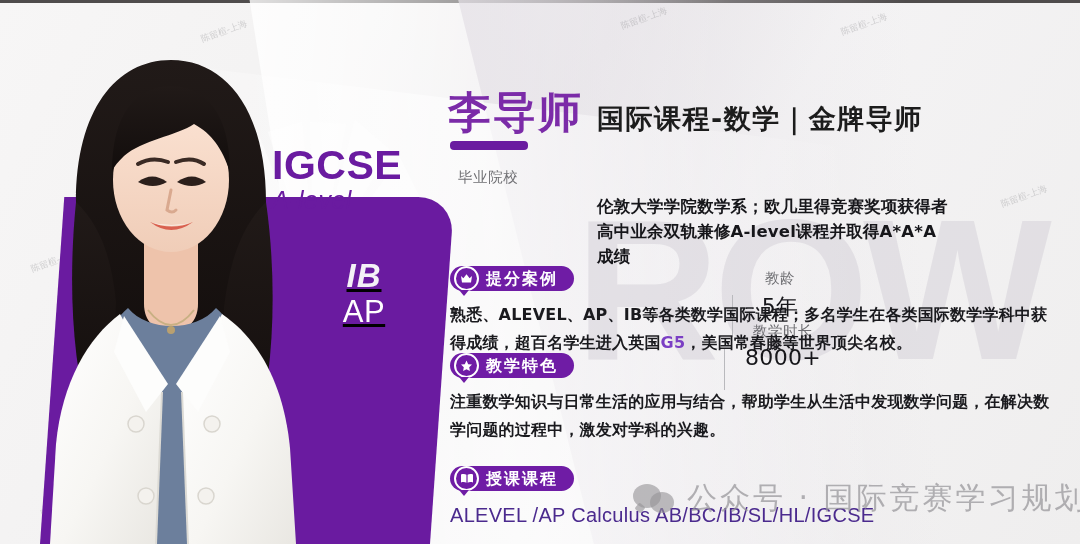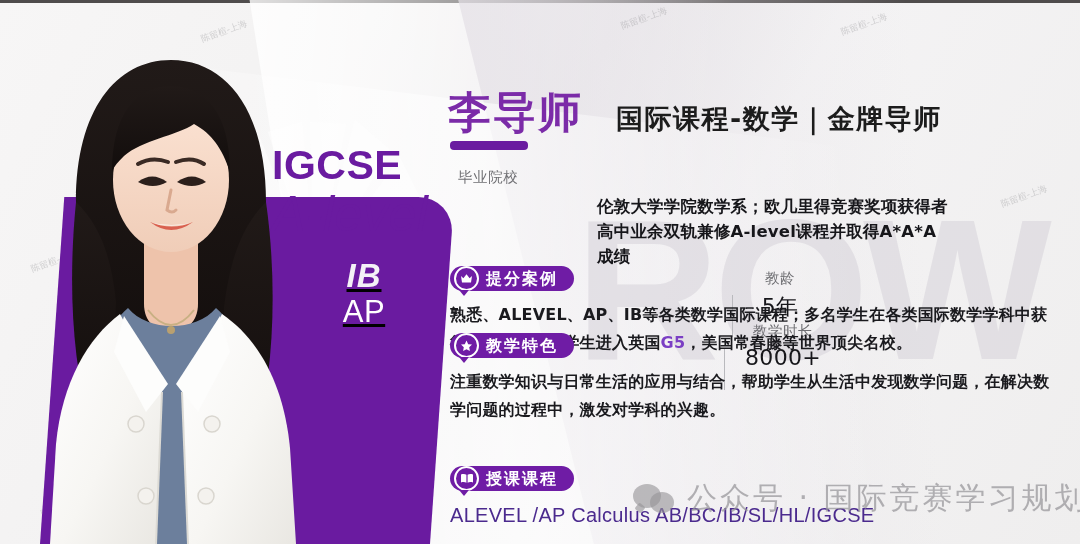--- a/index.html
+++ b/index.html
@@ -43,38 +43,38 @@
     transform:skewX(-4deg);
     transform-origin:bottom left;
   }
   
   #photo-wrap{
     position:absolute;left:16px;top:52px;width:310px;height:492px;
   }
   
   #left-labels{position:absolute;left:272px;top:143px;width:160px;text-align:left;}
   .lbl-igcse{font-size:41px;color:#6a1ba0;font-weight:600;line-height:1.08;letter-spacing:.5px;}
-  .lbl-alevel{font-size:50px;color:#6a1ba0;font-weight:normal;font-style:italic;line-height:1.1;letter-spacing:.5px;}
+  .lbl-alevel{font-size:25px;color:#6a1ba0;font-weight:normal;font-style:italic;line-height:1.1;letter-spacing:.5px;}
   #left-labels-2{position:absolute;left:284px;top:258px;width:160px;text-align:center;text-decoration:underline;}
   .lbl-ib{font-size:33px;color:#f4f1f7;font-weight:bold;font-style:italic;line-height:1.12;letter-spacing:1px;}
   .lbl-ap{font-size:31px;color:#ffffff;font-weight:500;line-height:1.12;letter-spacing:.5px;}
 
   
   #content{position:absolute;left:448px;top:0;width:632px;height:544px;}
 
   
   #title-row{position:absolute;left:0;top:84px;height:50px;display:flex;align-items:flex-end;}
   #name-block{position:relative;}
   #tutor-name{
     font-size:43px;font-weight:bold;color:#7b2ba8;letter-spacing:2px;
     line-height:1;font-family:"DejaVu Sans","Liberation Sans",sans-serif;
   }
   #name-underline{position:absolute;left:2px;bottom:-16px;width:78px;height:9px;background:#6a1ba0;border-radius:4px;}
   #tutor-role{
-    font-size:27px;font-weight:bold;color:#1c1c1c;margin-left:33px;
+    font-size:27px;font-weight:bold;color:#1c1c1c;margin-left:14px;
     letter-spacing:1.5px;line-height:1;padding-bottom:2px;
     font-family:"DejaVu Sans","Liberation Sans",sans-serif;
   }
 
   
   #cred{position:absolute;left:10px;top:168px;width:630px;}
   #cred-grid{display:flex;align-items:center;flex-direction:column;}
   #cred-left{width:352px;}
   .cred-label{font-size:14.5px;color:#6f6f73;letter-spacing:.6px;margin-bottom:7px;}
   .cred-line{font-size:16.5px;color:#16161a;font-weight:bold;line-height:1.52;letter-spacing:.2px;
@@ -281,21 +281,21 @@
           <svg width="13" height="11" viewBox="0 0 13 11">
             <path d="M1 3 L3.4 5.2 L6.5 1.2 L9.6 5.2 L12 3 L11 9.4 L2 9.4 Z" fill="#ffffff"></path>
           </svg>
         </span>
         <span class="btext">提分案例</span>
         <span class="tail"></span>
       </div>
       <div class="sec-body"><span>熟悉、ALEVEL、AP、IB等各类数学国际课程；多名学生在各类国际数学学科中获得成绩，超百名学生进入英国</span><span class="hl">G5</span><span>，美国常春藤等世界顶尖名校。</span></div>
     </div>
 
-    <div class="sec" style="top:333px;">
+    <div class="sec" style="top:353px;">
       <div class="badge">
         <span class="ico">
           <svg width="13" height="12" viewBox="0 0 13 12">
             <path d="M6.5 0.6 L8.2 4.2 L12 4.6 L9.2 7.3 L9.9 11.1 L6.5 9.2 L3.1 11.1 L3.8 7.3 L1 4.6 L4.8 4.2 Z" fill="#ffffff"></path>
           </svg>
         </span>
         <span class="btext">教学特色</span>
         <span class="tail"></span>
       </div>
       <div class="sec-body">注重数学知识与日常生活的应用与结合，帮助学生从生活中发现数学问题，在解决数学问题的过程中，激发对学科的兴趣。</div>

